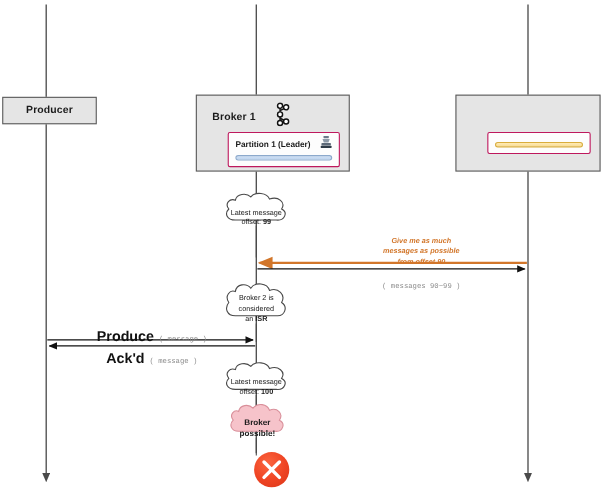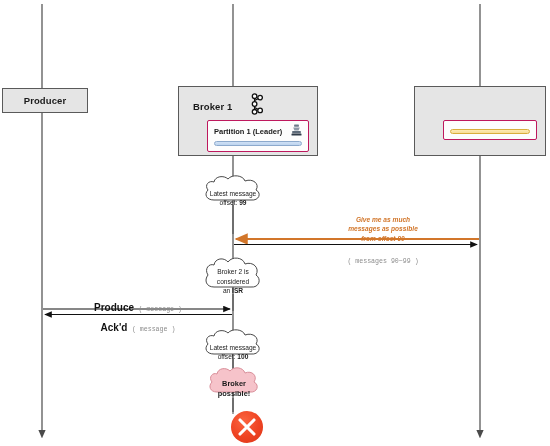--- a/index.html
+++ b/index.html
@@ -120,21 +120,21 @@
   }
 
   
   .msg-label {
     position: absolute;
     text-align: center;
     z-index: 7;
     white-space: nowrap;
   }
   .msg-label .strong {
-    font-size: 10px;
+    font-size: 13px;
     font-weight: bold;
     color: #111111;
     text-align: center;
   }
   .msg-label .mono {
     font-family: "Liberation Mono", monospace;
     font-size: 6.6px;
     color: #8d8d8d;
   }
   .msg-label.orange {

